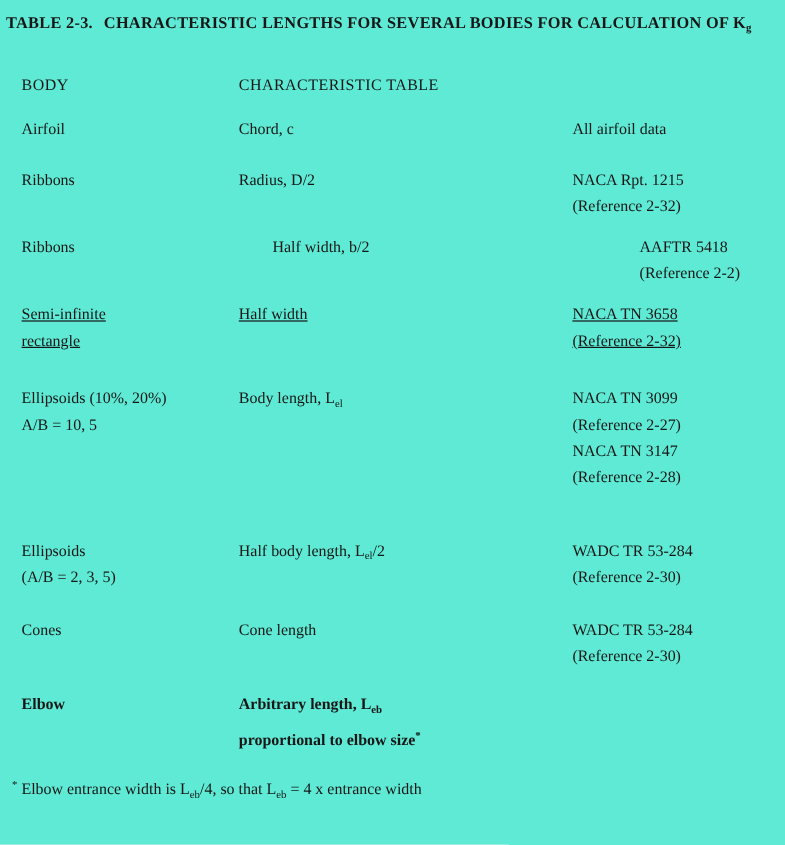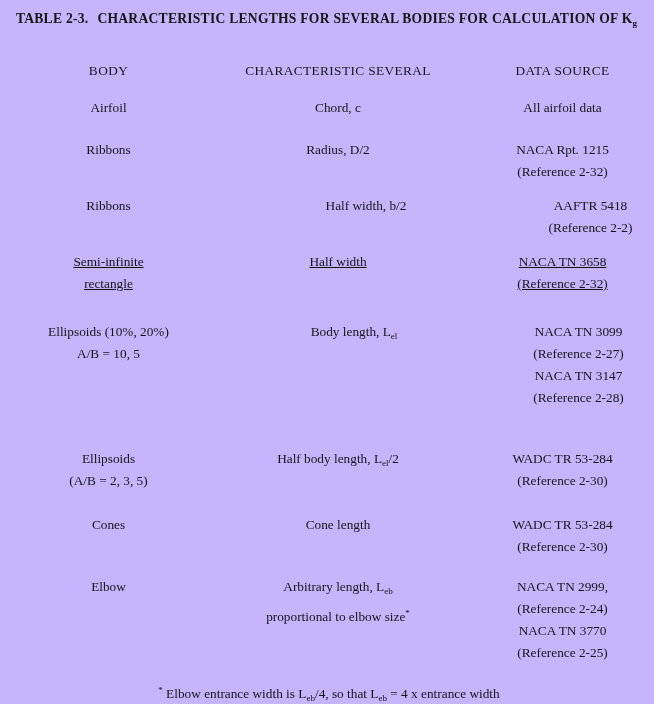--- a/index.html
+++ b/index.html
@@ -5,26 +5,25 @@
   html, body {
     margin: 0;
     padding: 0;
     background: #f4f4f2;
     font-family: "Liberation Serif", "DejaVu Serif", serif;
   }
   .page {
     position: relative;
     width: 654px;
     height: 704px;
-    background: #c4b5fd;
+    background: #5eead4;
     color: #161616;
     overflow: hidden;
     box-sizing: border-box;
     padding: 8px 6px 0 18px;
-    text-align: center;
   }
   .title {
     font-weight: bold;
     font-size: 13.6px;
     letter-spacing: 0.25px;
     white-space: nowrap;
     margin-left: -13px;
     line-height: 22px;
   }
   .title .gap { display: inline-block; width: 9px; }
@@ -48,44 +47,43 @@
     margin-top: 26px;
     margin-bottom: 15px;
     letter-spacing: 0.4px;
   }
   .cell { white-space: nowrap; }
   
   .r0 { margin-bottom: 20px; }
   .r1 { margin-bottom: 12px; }
   .r2 { margin-bottom: 12px; gap: 28px; }
   .r3 { margin-bottom: 26px; text-decoration: underline; }
-  .r4 { margin-bottom: 26px; gap: 16px; }
+  .r4 { margin-bottom: 26px; }
   .r5 { margin-bottom: 22px; margin-top: 39px; }
   .r6 { margin-bottom: 18px; }
-  .r7 { margin-bottom: 15px; }
+  .r7 { margin-bottom: 15px; font-weight: bold; }
   .footnote {
     font-size: 13.3px;
     line-height: 22px;
     margin-left: -8px;
     white-space: nowrap;
   }
 </style>
 </head>
 <body>
 
 <div class="page">
 
   <div class="title">
     <span>TABLE 2-3.</span><span class="gap"></span><span>CHARACTERISTIC LENGTHS FOR SEVERAL BODIES FOR CALCULATION OF K</span><span class="sub">g</span>
   </div>
 
   <div class="grid-row header-row">
     <div class="cell">BODY</div>
-    <div class="cell">CHARACTERISTIC SEVERAL</div>
-    <div class="cell">DATA SOURCE</div>
+    <div class="cell">CHARACTERISTIC TABLE</div>
   </div>
 
   <div id="table-body">
       <div class="grid-row r0">
         <div class="cell">
           <div class="line"><span>Airfoil</span></div>
         </div>
         <div class="cell">
           <div class="line"><span>Chord, c</span></div>
         </div>
@@ -171,24 +169,18 @@
         </div>
       </div>
       <div class="grid-row r7">
         <div class="cell">
           <div class="line"><span>Elbow</span></div>
         </div>
         <div class="cell">
           <div class="line"><span>Arbitrary length, L</span><span class="sub">eb</span></div>
           <div class="line"><span>proportional to elbow size</span><span class="sup">*</span></div>
         </div>
-        <div class="cell">
-          <div class="line"><span>NACA TN 2999,</span></div>
-          <div class="line"><span>(Reference 2-24)</span></div>
-          <div class="line"><span>NACA TN 3770</span></div>
-          <div class="line"><span>(Reference 2-25)</span></div>
-        </div>
       </div>
     </div>
 
   <div class="footnote" id="footnote"><span class="sup">*</span><span> Elbow entrance width is L</span><span class="sub">eb</span><span>/4, so that L</span><span class="sub">eb</span><span> = 4 x entrance width</span></div>
 
 </div>
 
 </body></html>

